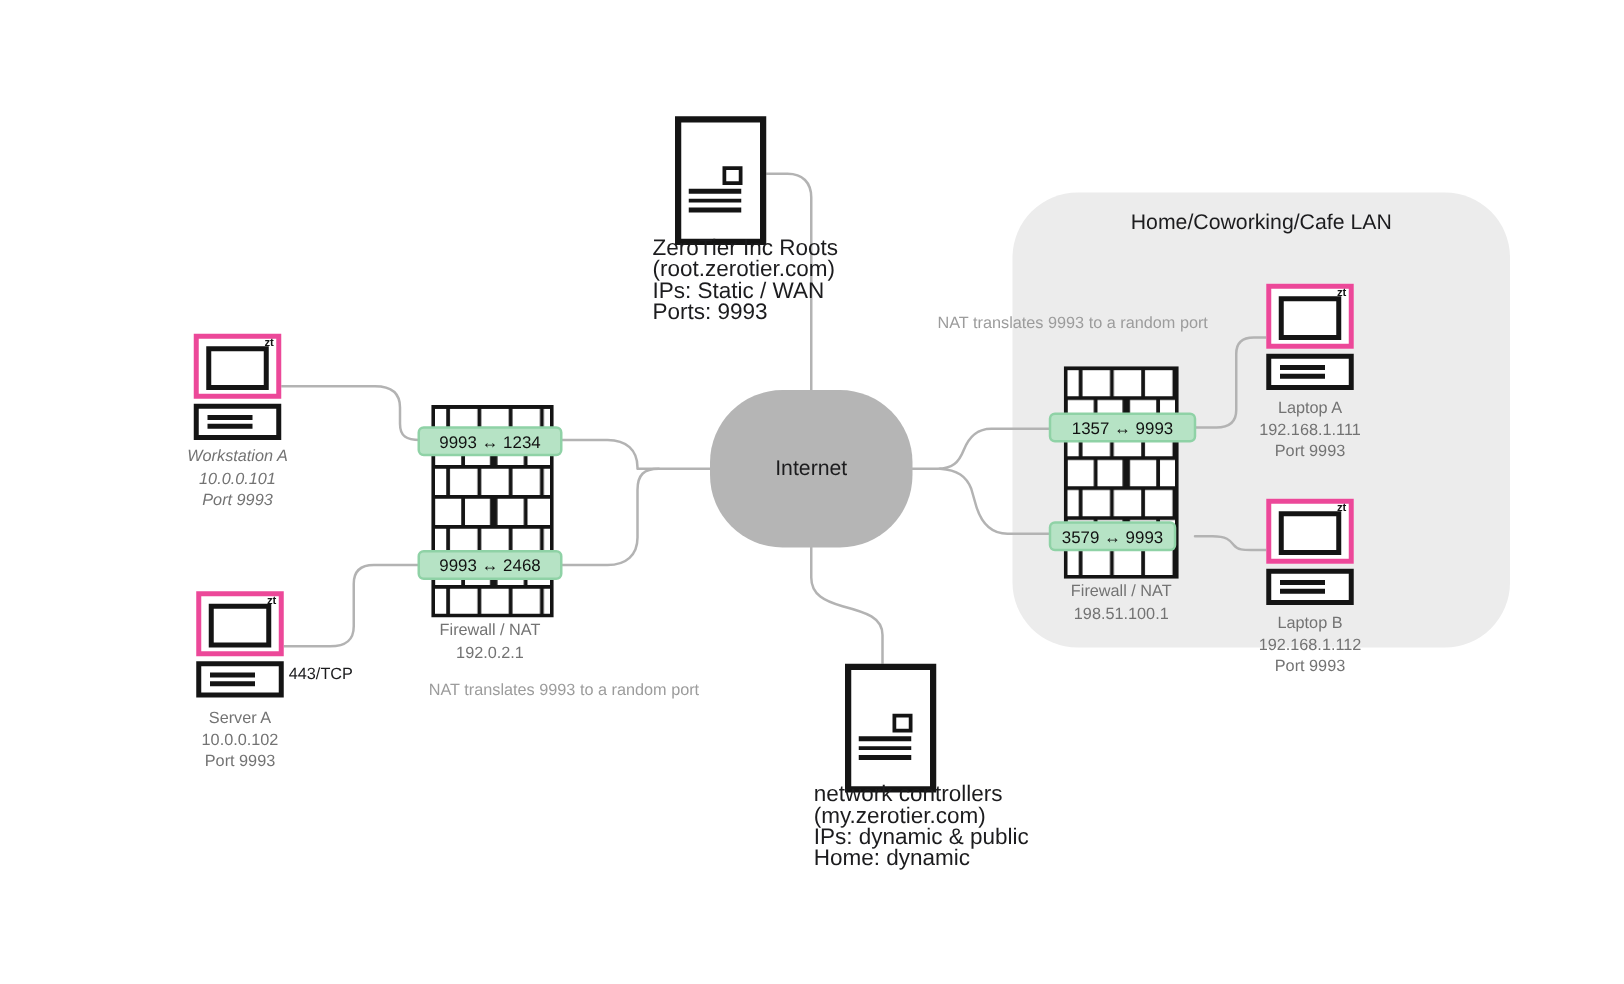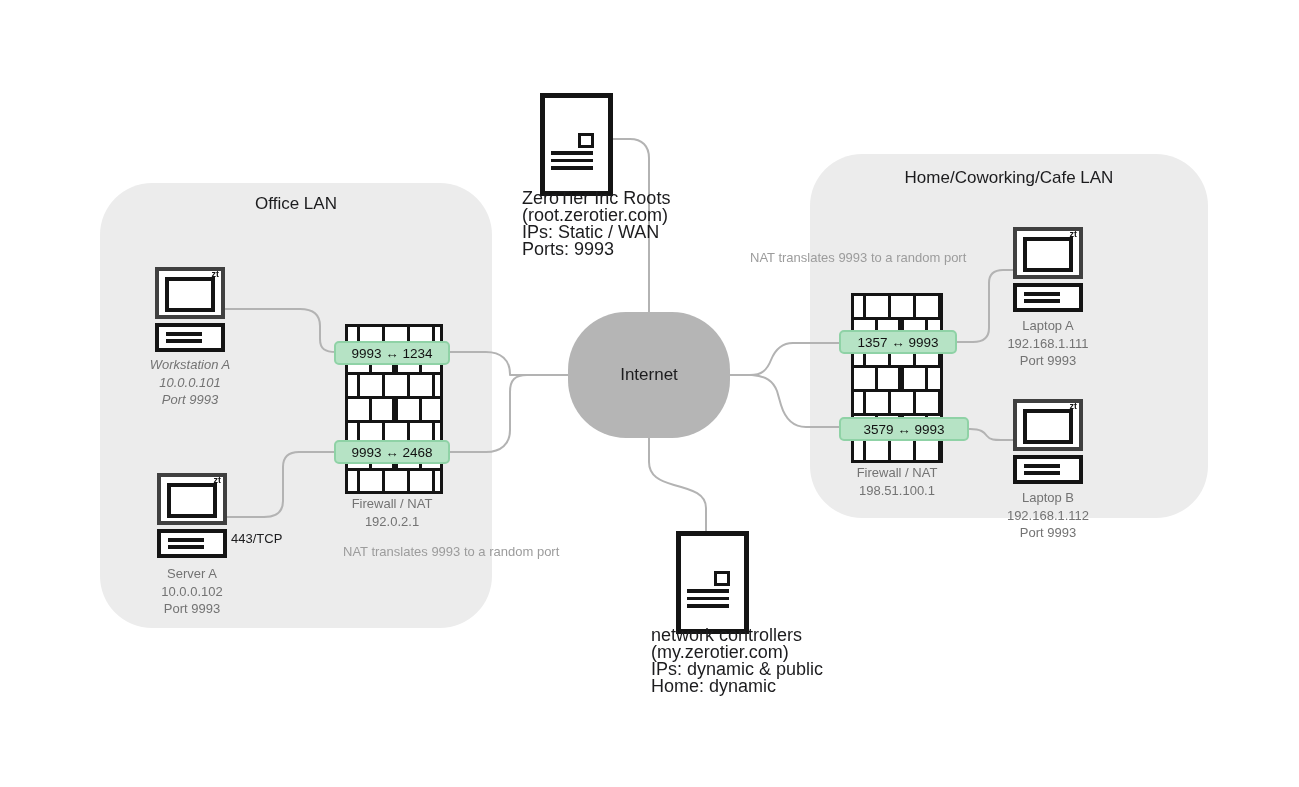--- a/index.html
+++ b/index.html
@@ -6,21 +6,21 @@
   .frame{position:relative;width:1299px;height:787px;background:#ffffff;overflow:hidden;
          font-family:"Liberation Sans",sans-serif;color:#1c1c1e;}
   .lan-box{position:absolute;background:#ececec;border-radius:52px;}
   .lan-title{position:absolute;left:0;width:100%;text-align:center;font-size:17px;color:#1c1c1e;}
   .connectors{position:absolute;left:0;top:0;z-index:1;}
   .connectors path{fill:none;stroke:#b3b3b3;stroke-width:2;stroke-linejoin:round;stroke-linecap:round;}
   .node,.badge,.wall,.internet,.node-label,.doc,.doc-label,.note,.side-label{z-index:2;}
 
   
   .pc{position:absolute;width:70px;}
-  .pc-monitor{position:relative;height:52px;border:4px solid #404040;background:#fff;box-sizing:border-box;}
+  .pc-monitor{position:relative;height:52px;border:4px solid #ec4899;background:#fff;box-sizing:border-box;}
   .pc-screen{position:absolute;left:6px;top:6px;right:6px;bottom:3px;border:4px solid #141414;background:#fff;}
   .zt-mark{position:absolute;right:2px;top:-2px;font-size:9px;font-weight:700;color:#141414;line-height:10px;z-index:3;}
   .pc-base{position:relative;margin-top:4px;height:29px;border:4px solid #141414;background:#fff;box-sizing:border-box;}
   .vent{position:absolute;left:7px;width:36px;height:3.5px;background:#141414;}
   .vent.v1{top:5px;} .vent.v2{top:12px;}
 
   
   .doc{position:absolute;width:63px;height:93px;border:5px solid #141414;background:#fff;box-sizing:content-box;}
   .doc-square{position:absolute;left:33px;top:35px;width:10px;height:9px;border:3px solid #141414;background:#fff;}
   .doc-line{position:absolute;left:6px;width:42px;height:3.5px;background:#141414;}
@@ -34,23 +34,20 @@
             display:flex;align-items:center;justify-content:center;font-size:17px;color:#1c1c1e;}
   .node-label{position:absolute;width:140px;text-align:center;font-size:13px;line-height:17.5px;color:#737373;}
   .side-label{position:absolute;font-size:13px;color:#1c1c1e;}
   .note{position:absolute;font-size:13px;color:#9c9c9c;white-space:nowrap;}
 </style>
 </head>
 <body>
 
 <div class="frame">
 
-  <div class="lan-box" style="left:100px;top:183px;width:392px;height:445px;">
-    <div class="lan-title" style="top:11px;">Office LAN</div>
-  </div>
   <div class="lan-box" style="left:810px;top:154px;width:398px;height:364px;">
     <div class="lan-title" style="top:14px;">Home/Coworking/Cafe LAN</div>
   </div>
 
   <svg class="connectors" width="1299" height="787">
     <path d="M225,309 H300 C314,309 320,315 320,326 V339 C320,349 325,352 336,352"></path>
     <path d="M226,517 H264 C277,517 283,512 283,501 V467 C283,457 288,452 299,452 H336"></path>
     <path d="M449,352 H486 C501,352 510,360 510,374 L510,375 H569"></path>
     <path d="M449,452 H486 C501,452 510,444 510,430 V392 C510,380 515,375 527,375"></path>
     <path d="M602,139 H630 C642,139 649,146 649,158 V313"></path>
@@ -150,21 +147,21 @@
         <path d="M0 1.5 H50 M0 25.5 H50 M13.5 0 V24 M38.5 0 V24 M1.5 24 V48 M25.5 24 V48 M48.5 24 V48" stroke="#141414" stroke-width="3" fill="none"></path>
       </pattern>
     </defs>
     <rect x="1.5" y="1.5" width="89" height="167" fill="url(#brickR)" stroke="#141414" stroke-width="3"></rect>
   </svg>
   <div class="node-label" style="left:827px;top:464px;">
     <div>Firewall / NAT</div>
     <div>198.51.100.1</div>
   </div>
   <div class="badge" style="left:839px;top:330px;width:118px;">1357 ↔ 9993</div>
-  <div class="badge" style="left:839px;top:417px;width:130px;">3579 ↔ 9993</div>
+  <div class="badge" style="left:839px;top:417px;width:102px;">3579 ↔ 9993</div>
 
   <div class="pc node" style="left:1013px;top:227px;">
     <div class="pc-monitor">
       <span class="zt-mark">zt</span>
       <div class="pc-screen"></div>
     </div>
     <div class="pc-base">
       <div class="vent v1"></div>
       <div class="vent v2"></div>
     </div>

